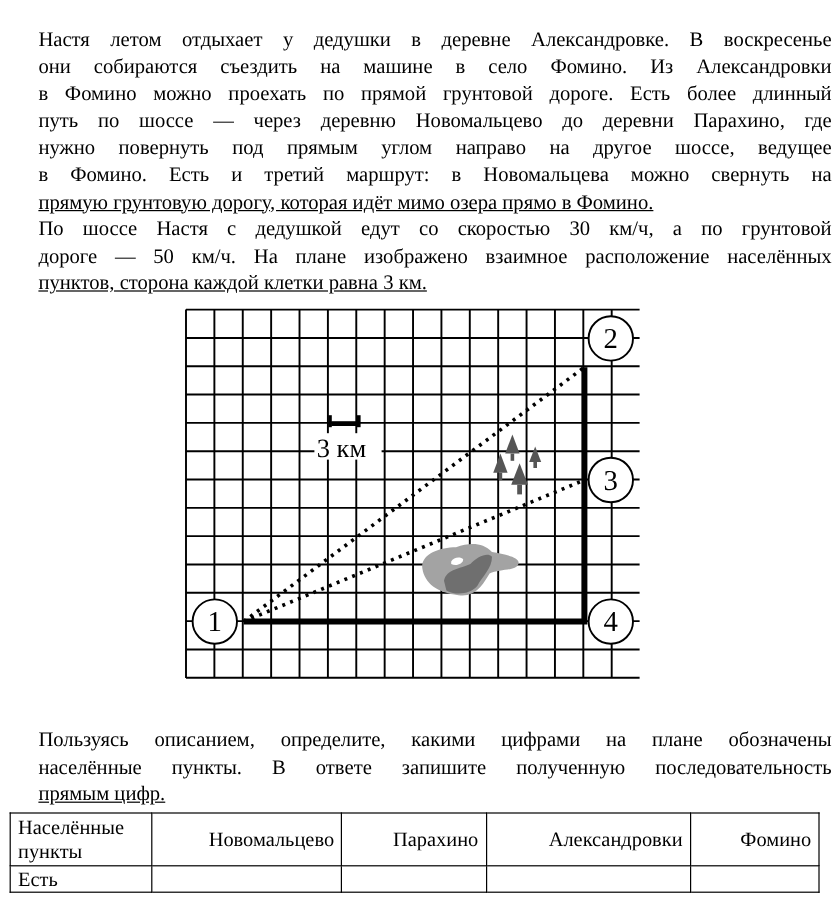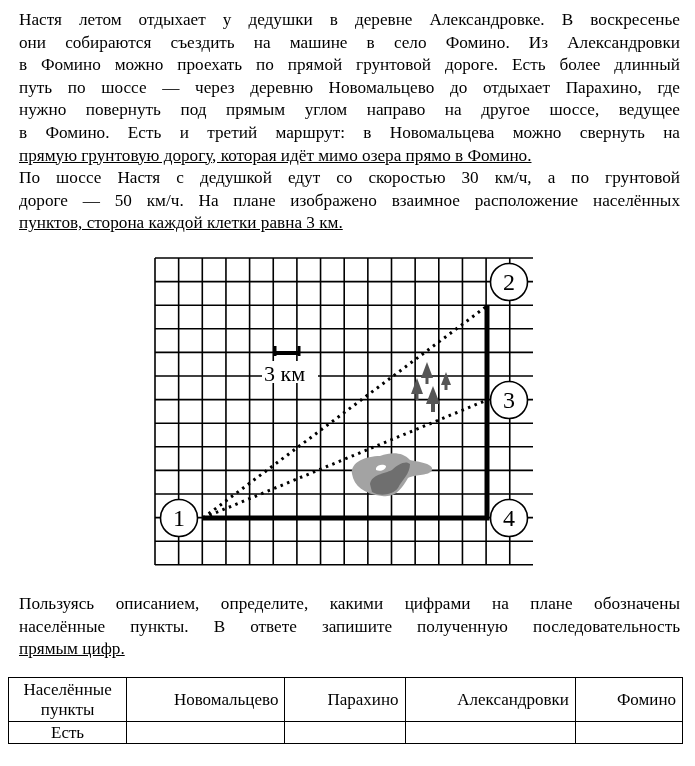--- a/index.html
+++ b/index.html
@@ -4,48 +4,48 @@
 <style>
   html, body { margin: 0; padding: 0; background: #ffffff; }
   body {
     width: 695px; height: 766px; position: relative; overflow: hidden;
     font-family: "Liberation Serif", "DejaVu Serif", serif;
     color: #000;
   }
   .para {
     position: absolute; left: 16px; width: 661px;
     font-size: 17.2px; line-height: 22.6px;
-    text-align: justify; margin: 3px;
+    text-align: justify; margin: 16px;
   }
   #p1 { top: 6px; }
   #p2 { top: 164px; }
   #p3 { top: 590px; }
   .jline { display: block; text-align: justify; text-align-last: justify; white-space: nowrap; }
   .jline.last { text-align-last: left; text-decoration: underline; }
   #plan { position: absolute; left: 0; top: 0; }
   table.answers {
     position: absolute; left: 8px; top: 677px; width: 675px;
     border-collapse: collapse; font-size: 17px;
   }
   table.answers td {
     border: 1.3px solid #000; padding: 0 6px; vertical-align: middle;
   }
   table.answers tr.r1 td { height: 43px; }
   table.answers tr.r2 td { height: 21px; line-height: 20px; }
   td.hdr { text-align: right; }
-  td.rowlabel { text-align: center; line-height: 20px; }
+  td.rowlabel { text-align: left; line-height: 20px; }
 </style>
 </head>
 <body>
 
 <div id="p1" class="para">
   <span class="jline">Настя летом отдыхает у дедушки в деревне Александровке. В воскресенье</span>
   <span class="jline">они собираются съездить на машине в село Фомино. Из Александровки</span>
   <span class="jline">в Фомино можно проехать по прямой грунтовой дороге. Есть более длинный</span>
-  <span class="jline">путь по шоссе — через деревню Новомальцево до отдыхает Парахино, где</span>
+  <span class="jline">путь по шоссе — через деревню Новомальцево до деревни Парахино, где</span>
   <span class="jline">нужно повернуть под прямым углом направо на другое шоссе, ведущее</span>
   <span class="jline">в Фомино. Есть и третий маршрут: в Новомальцева можно свернуть на</span>
   <span class="jline last">прямую грунтовую дорогу, которая идёт мимо озера прямо в Фомино.</span>
 </div>
 
 <div id="p2" class="para">
   <span class="jline">По шоссе Настя с дедушкой едут со скоростью 30 км/ч, а по грунтовой</span>
   <span class="jline">дороге — 50 км/ч. На плане изображено взаимное расположение населённых</span>
   <span class="jline last">пунктов, сторона каждой клетки равна 3 км.</span>
 </div>

